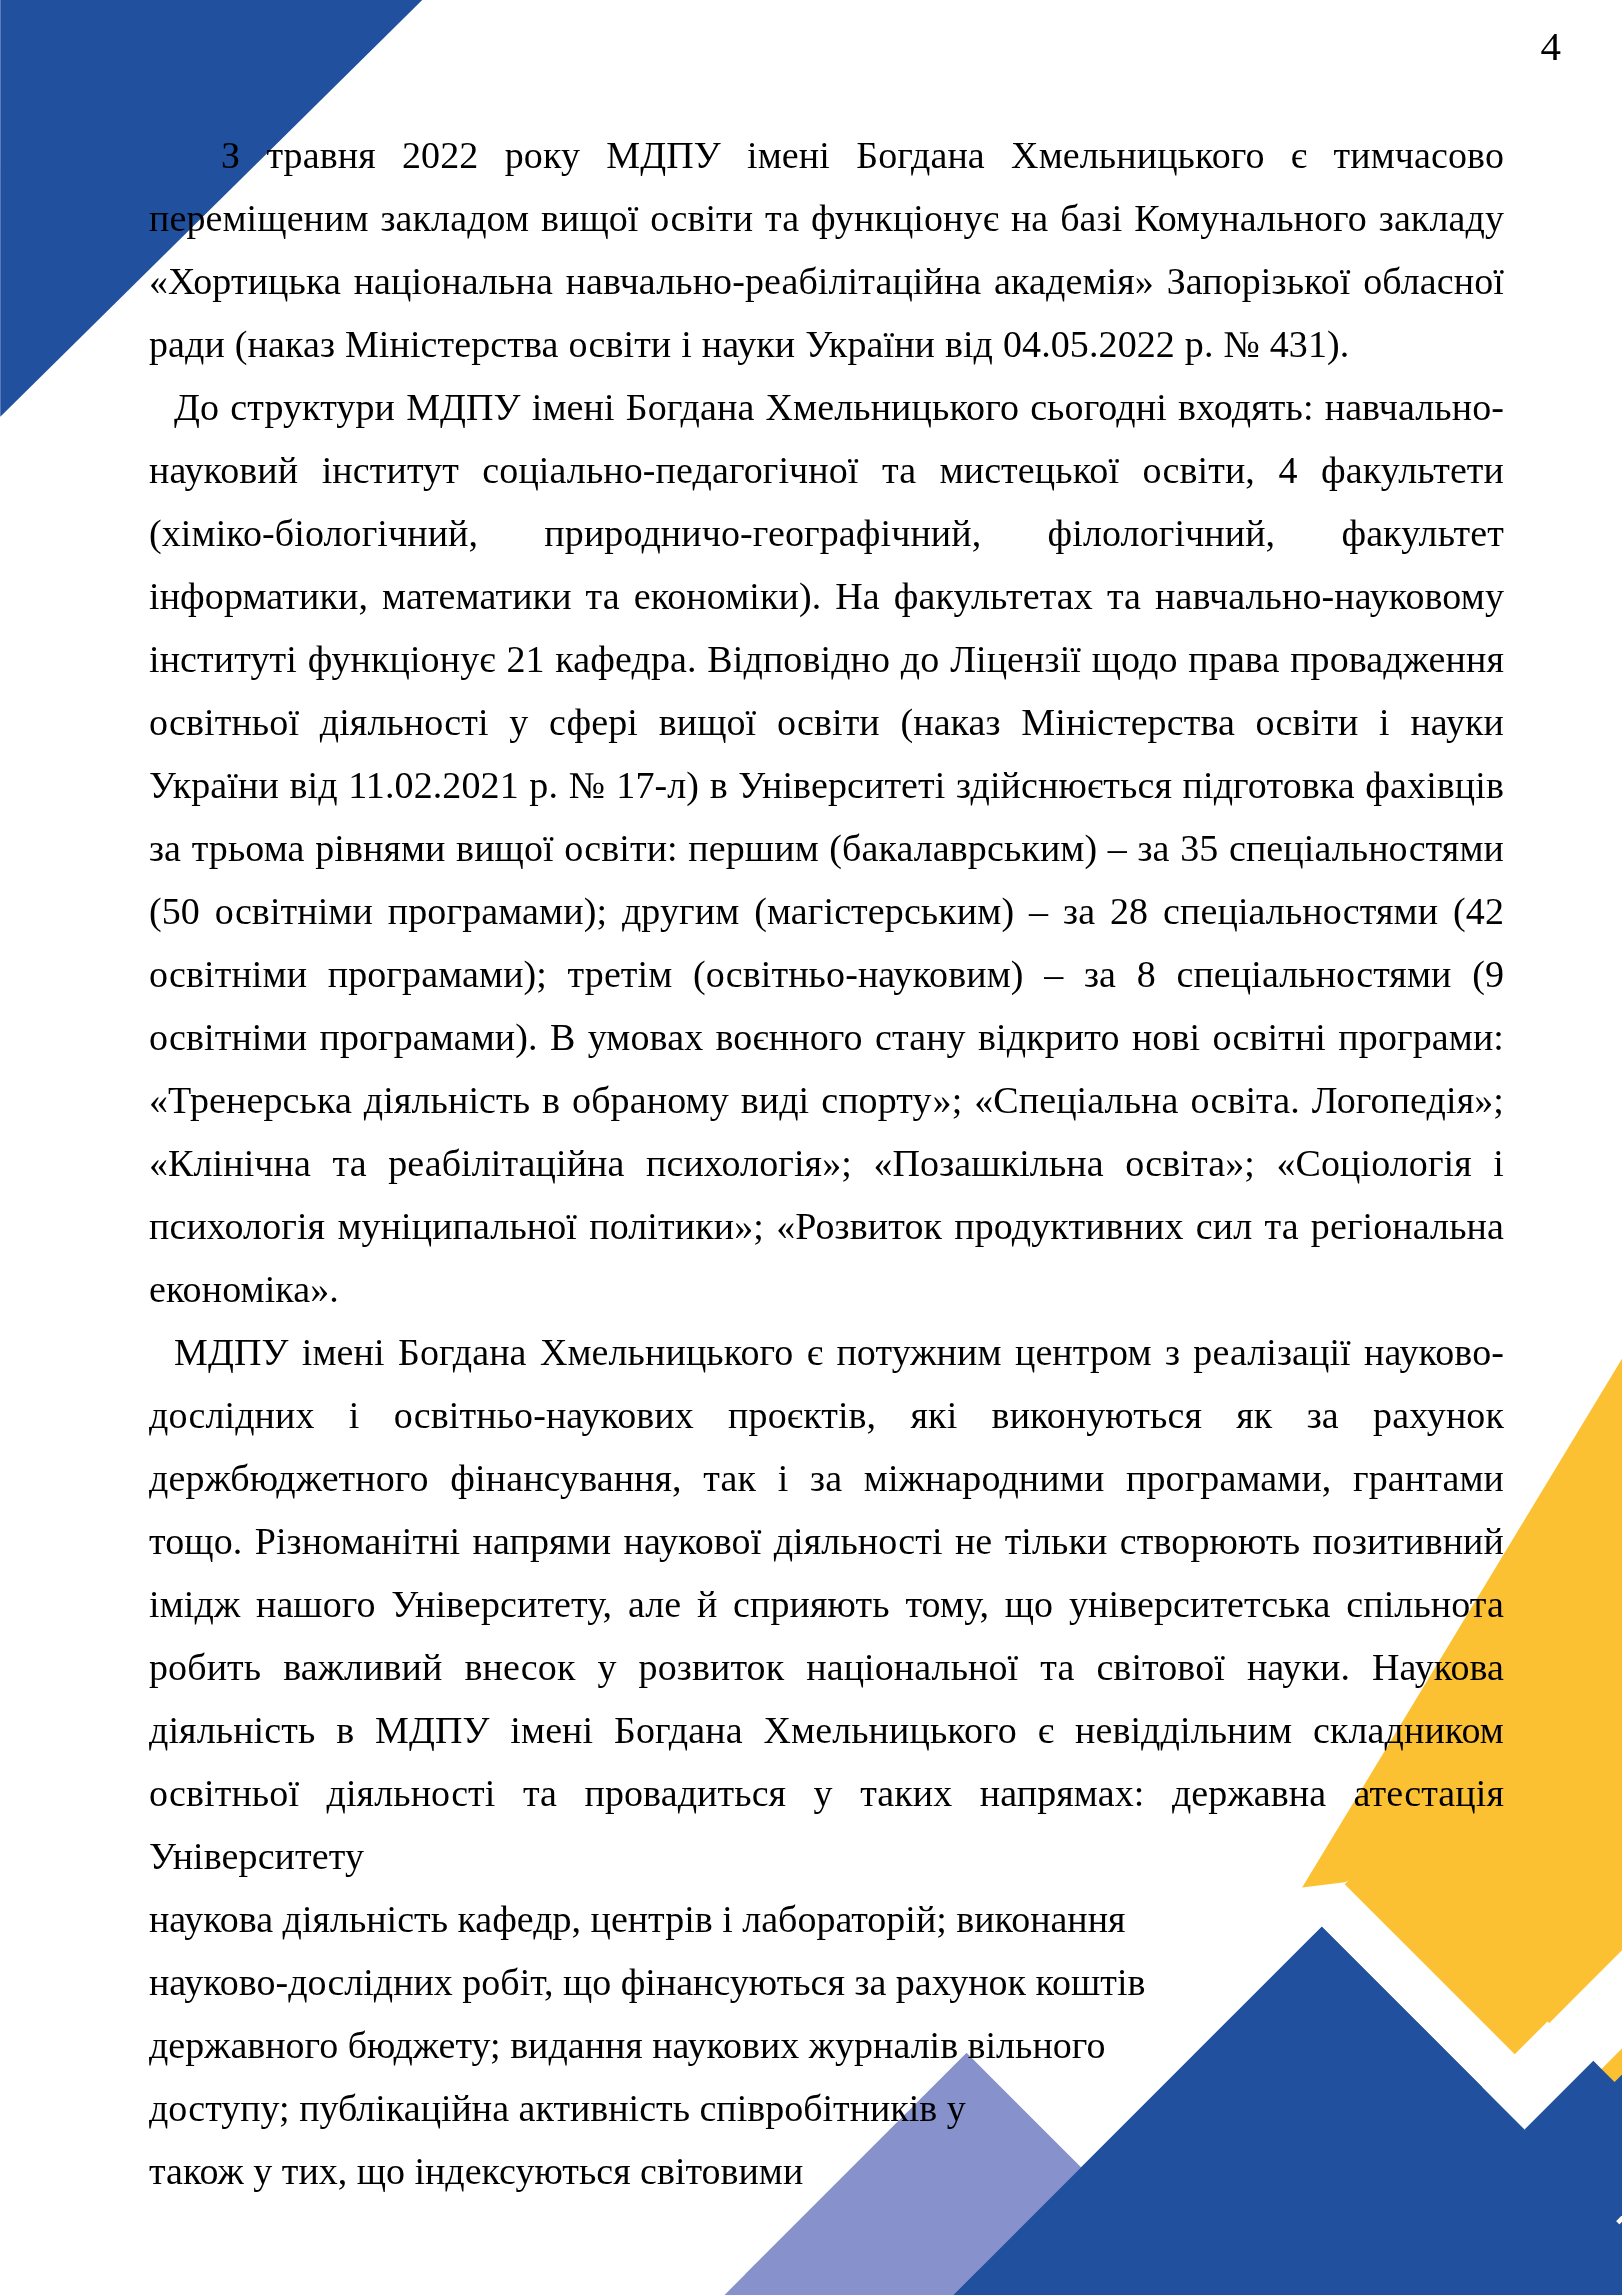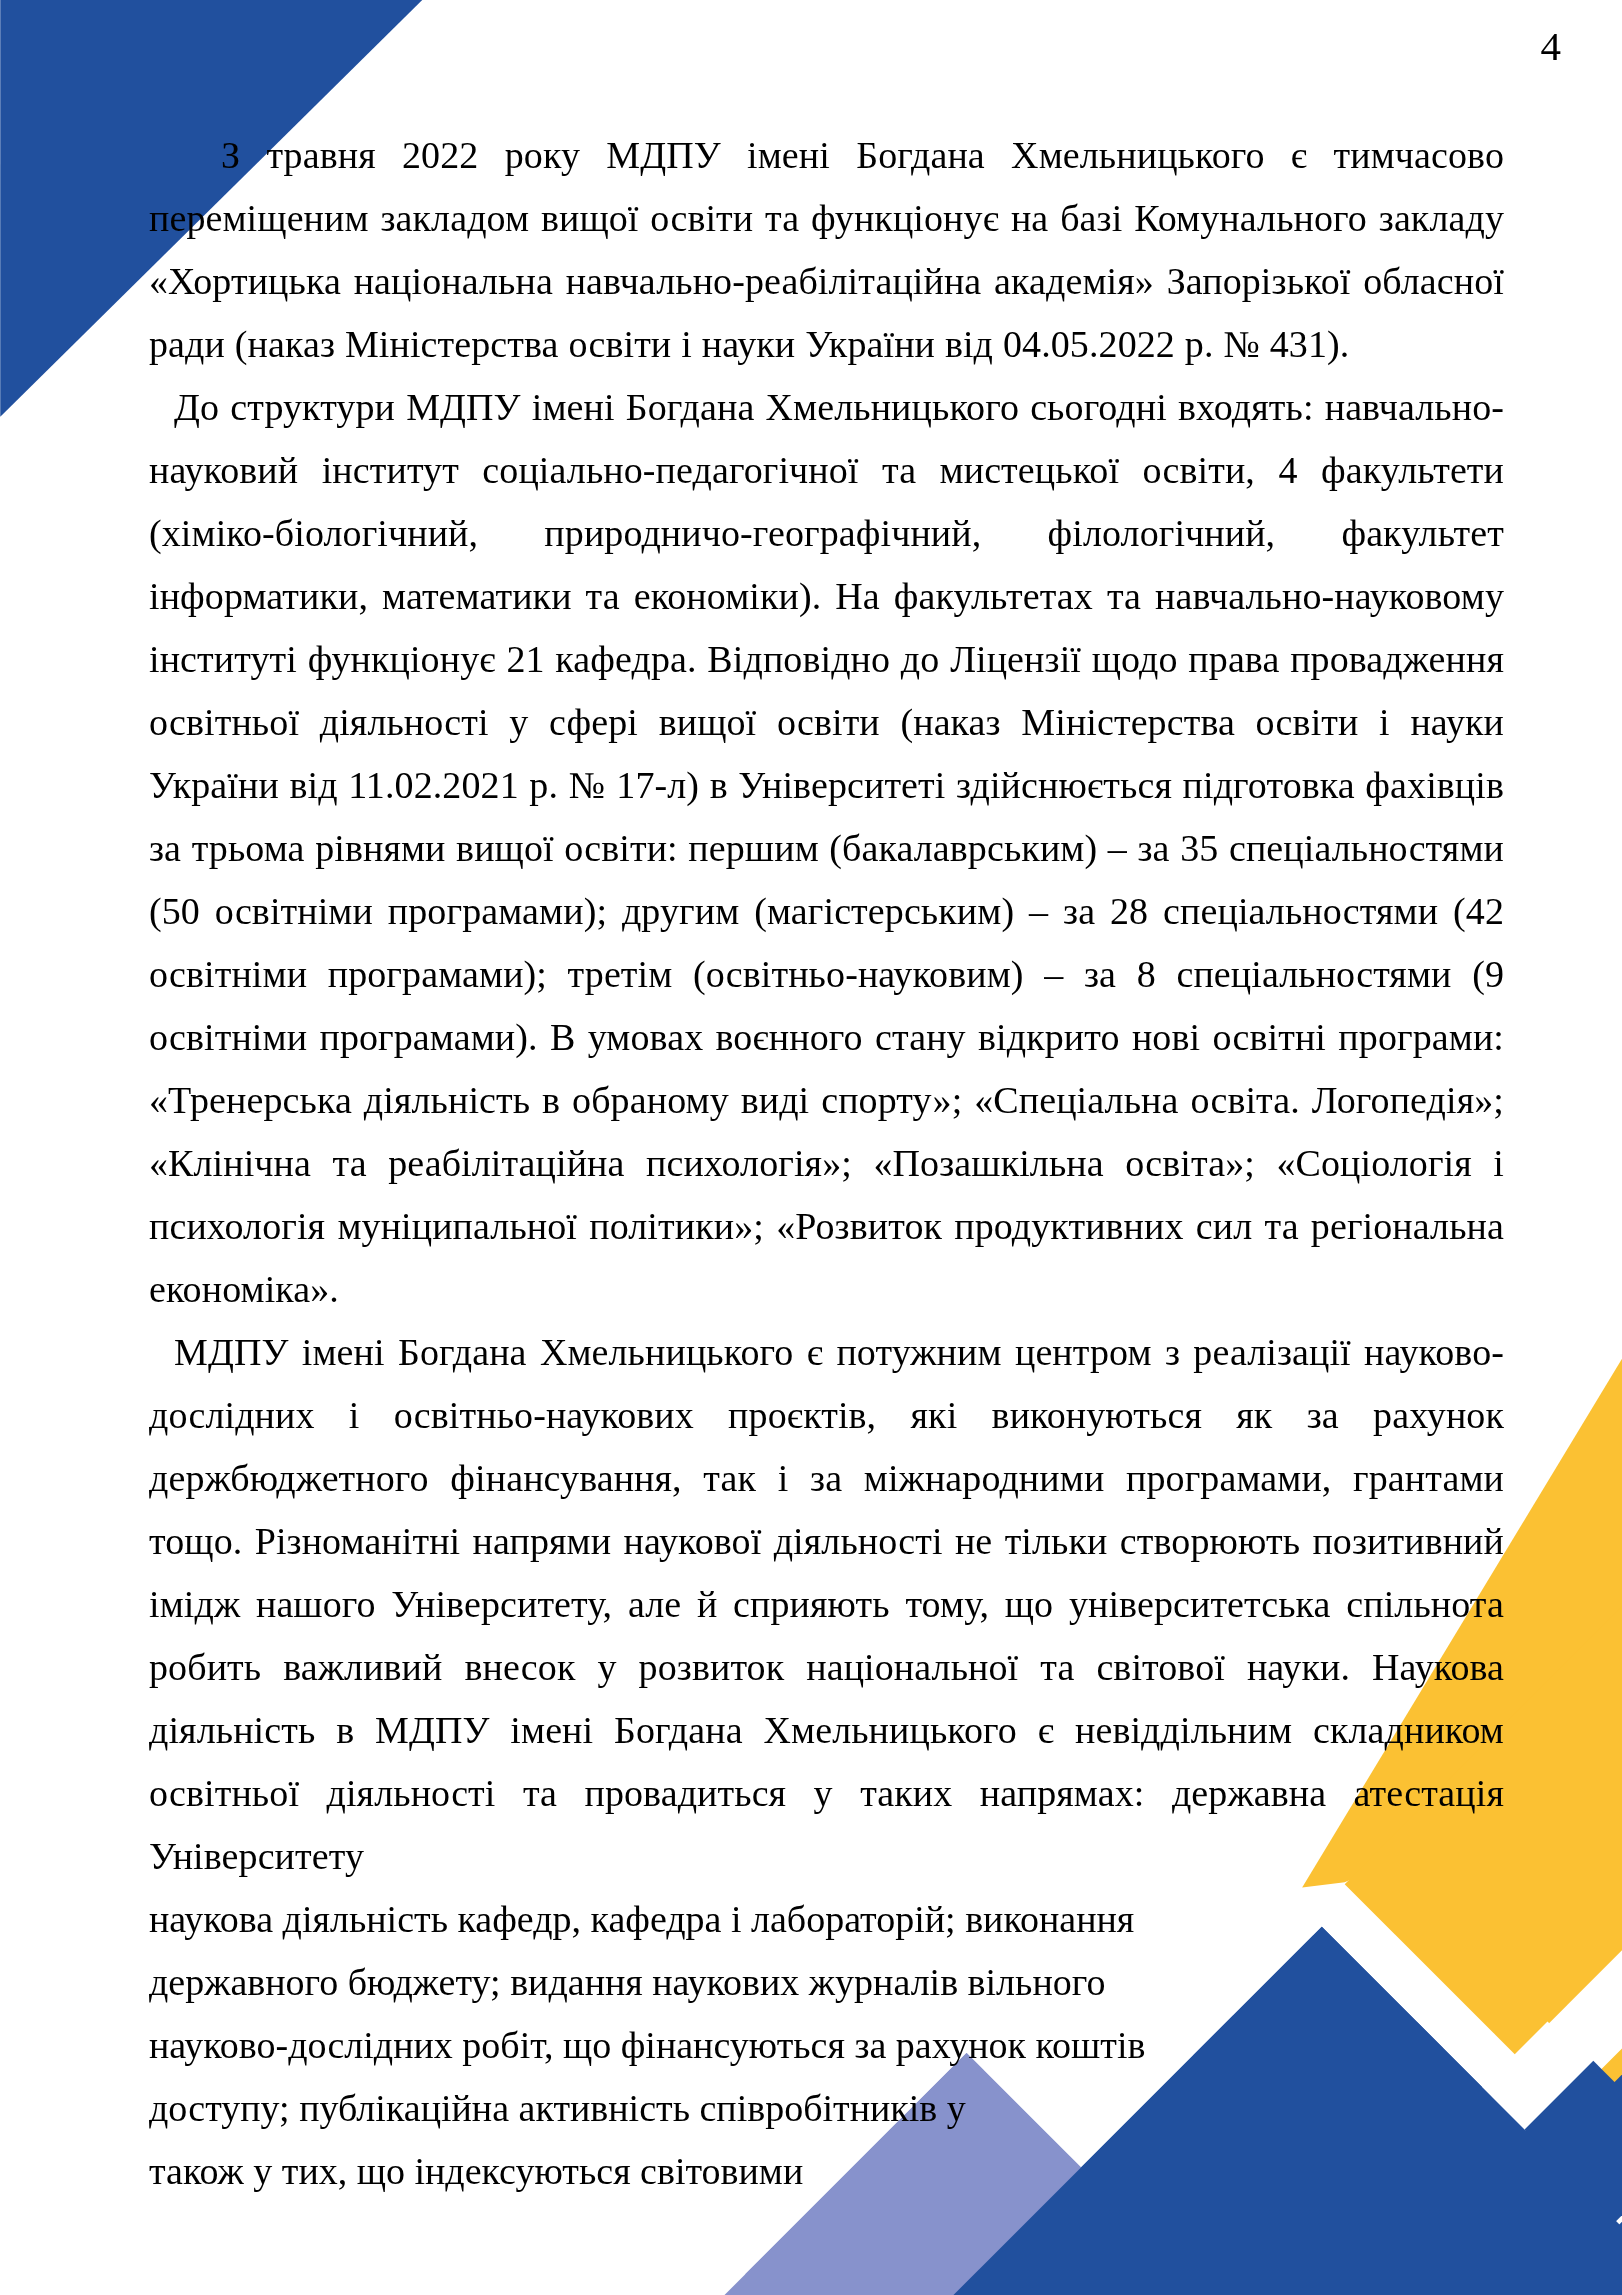--- a/index.html
+++ b/index.html
@@ -100,23 +100,23 @@
 
   <div class="body-text">
 
     <p class="para indent-large">З травня 2022 року МДПУ імені Богдана Хмельницького є тимчасово переміщеним закладом вищої освіти та функціонує на базі Комунального закладу «Хортицька національна навчально-реабілітаційна академія» Запорізької обласної ради (наказ Міністерства освіти і науки України від 04.05.2022 р. № 431).</p>
 
     <p class="para indent-small">До структури МДПУ імені Богдана Хмельницького сьогодні входять: навчально-науковий інститут соціально-педагогічної та мистецької освіти, 4 факультети (хіміко-біологічний, природничо-географічний, філологічний, факультет інформатики, математики та економіки). На факультетах та навчально-науковому інституті функціонує 21 кафедра. Відповідно до Ліцензії щодо права провадження освітньої діяльності у сфері  вищої освіти (наказ Міністерства освіти і науки України від 11.02.2021 р. № 17-л) в Університеті здійснюється підготовка фахівців за трьома рівнями вищої освіти: першим (бакалаврським) – за 35 спеціальностями (50 освітніми програмами); другим (магістерським) – за 28 спеціальностями (42 освітніми програмами); третім (освітньо-науковим) – за 8 спеціальностями (9 освітніми програмами). В умовах воєнного стану відкрито нові освітні програми: «Тренерська діяльність в обраному виді спорту»; «Спеціальна освіта. Логопедія»; «Клінічна та реабілітаційна психологія»; «Позашкільна освіта»; «Соціологія і психологія муніципальної політики»; «Розвиток продуктивних сил та регіональна економіка».</p>
 
     <p class="para indent-small">МДПУ імені Богдана Хмельницького є потужним центром з реалізації науково-дослідних і освітньо-наукових проєктів, які виконуються як за рахунок держбюджетного фінансування, так і за міжнародними програмами, грантами тощо. Різноманітні напрями наукової діяльності не тільки створюють позитивний імідж нашого Університету, але й сприяють тому, що університетська спільнота робить важливий внесок у розвиток національної та світової науки. Наукова діяльність в МДПУ імені Богдана Хмельницького є невіддільним складником освітньої діяльності та провадиться у таких напрямах: державна атестація Університету</p>
 
     <div>
-      <div class="tail-line">наукова діяльність кафедр, кафедра і лабораторій; виконання</div>
+      <div class="tail-line">наукова діяльність кафедр, центрів і лабораторій; виконання</div>
+      <div class="tail-line">науково-дослідних робіт, що фінансуються за рахунок коштів</div>
       <div class="tail-line">державного бюджету; видання наукових журналів вільного</div>
-      <div class="tail-line">науково-дослідних робіт, що фінансуються за рахунок коштів</div>
       <div class="tail-line">доступу;    публікаційна    активність    співробітників    у</div>
       <div class="tail-line">також у тих, що індексуються світовими</div>
 
     </div>
 
   </div>
 
 </div>
 
 

